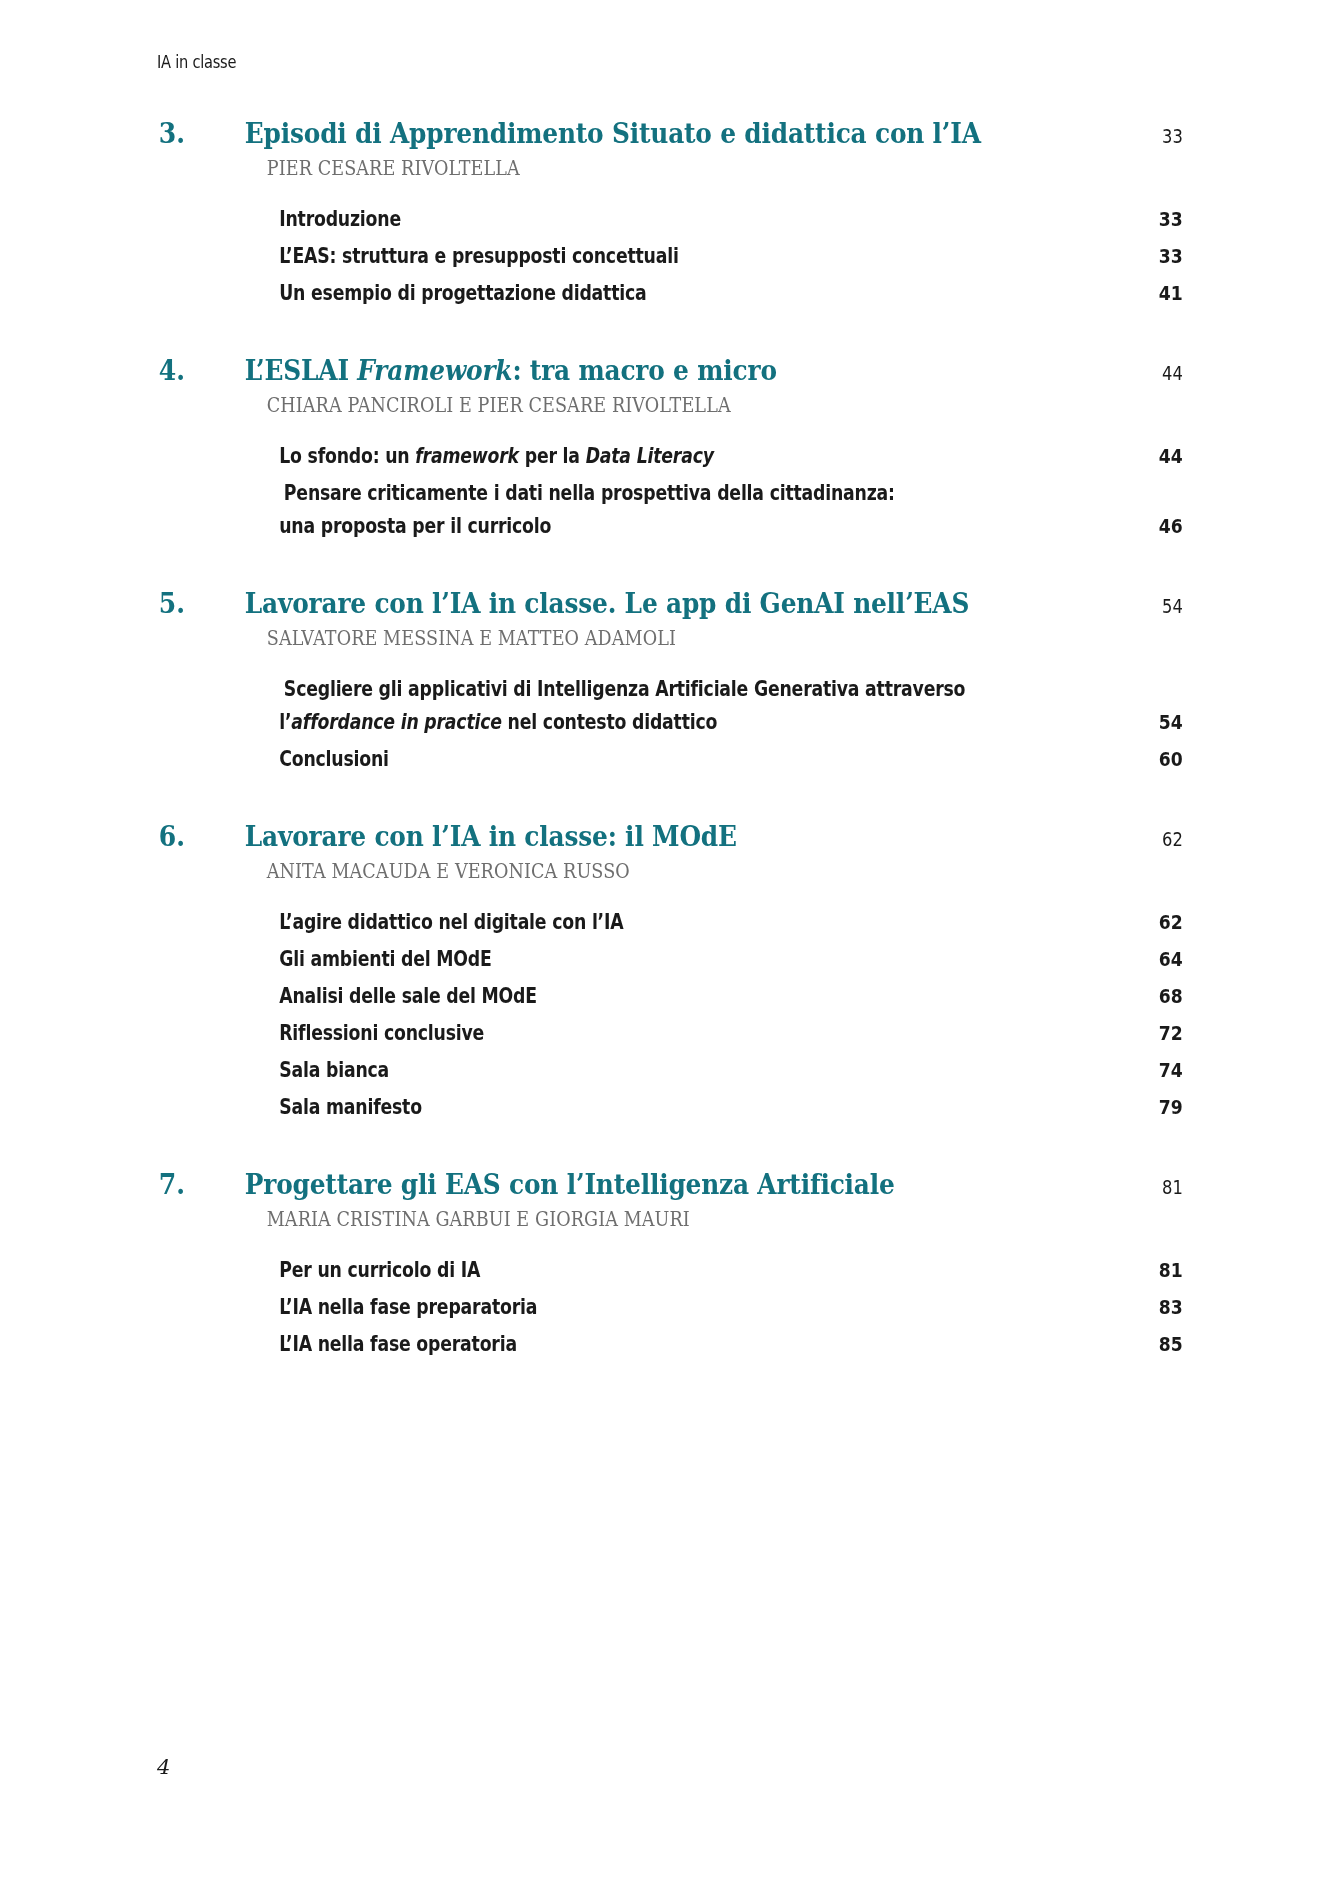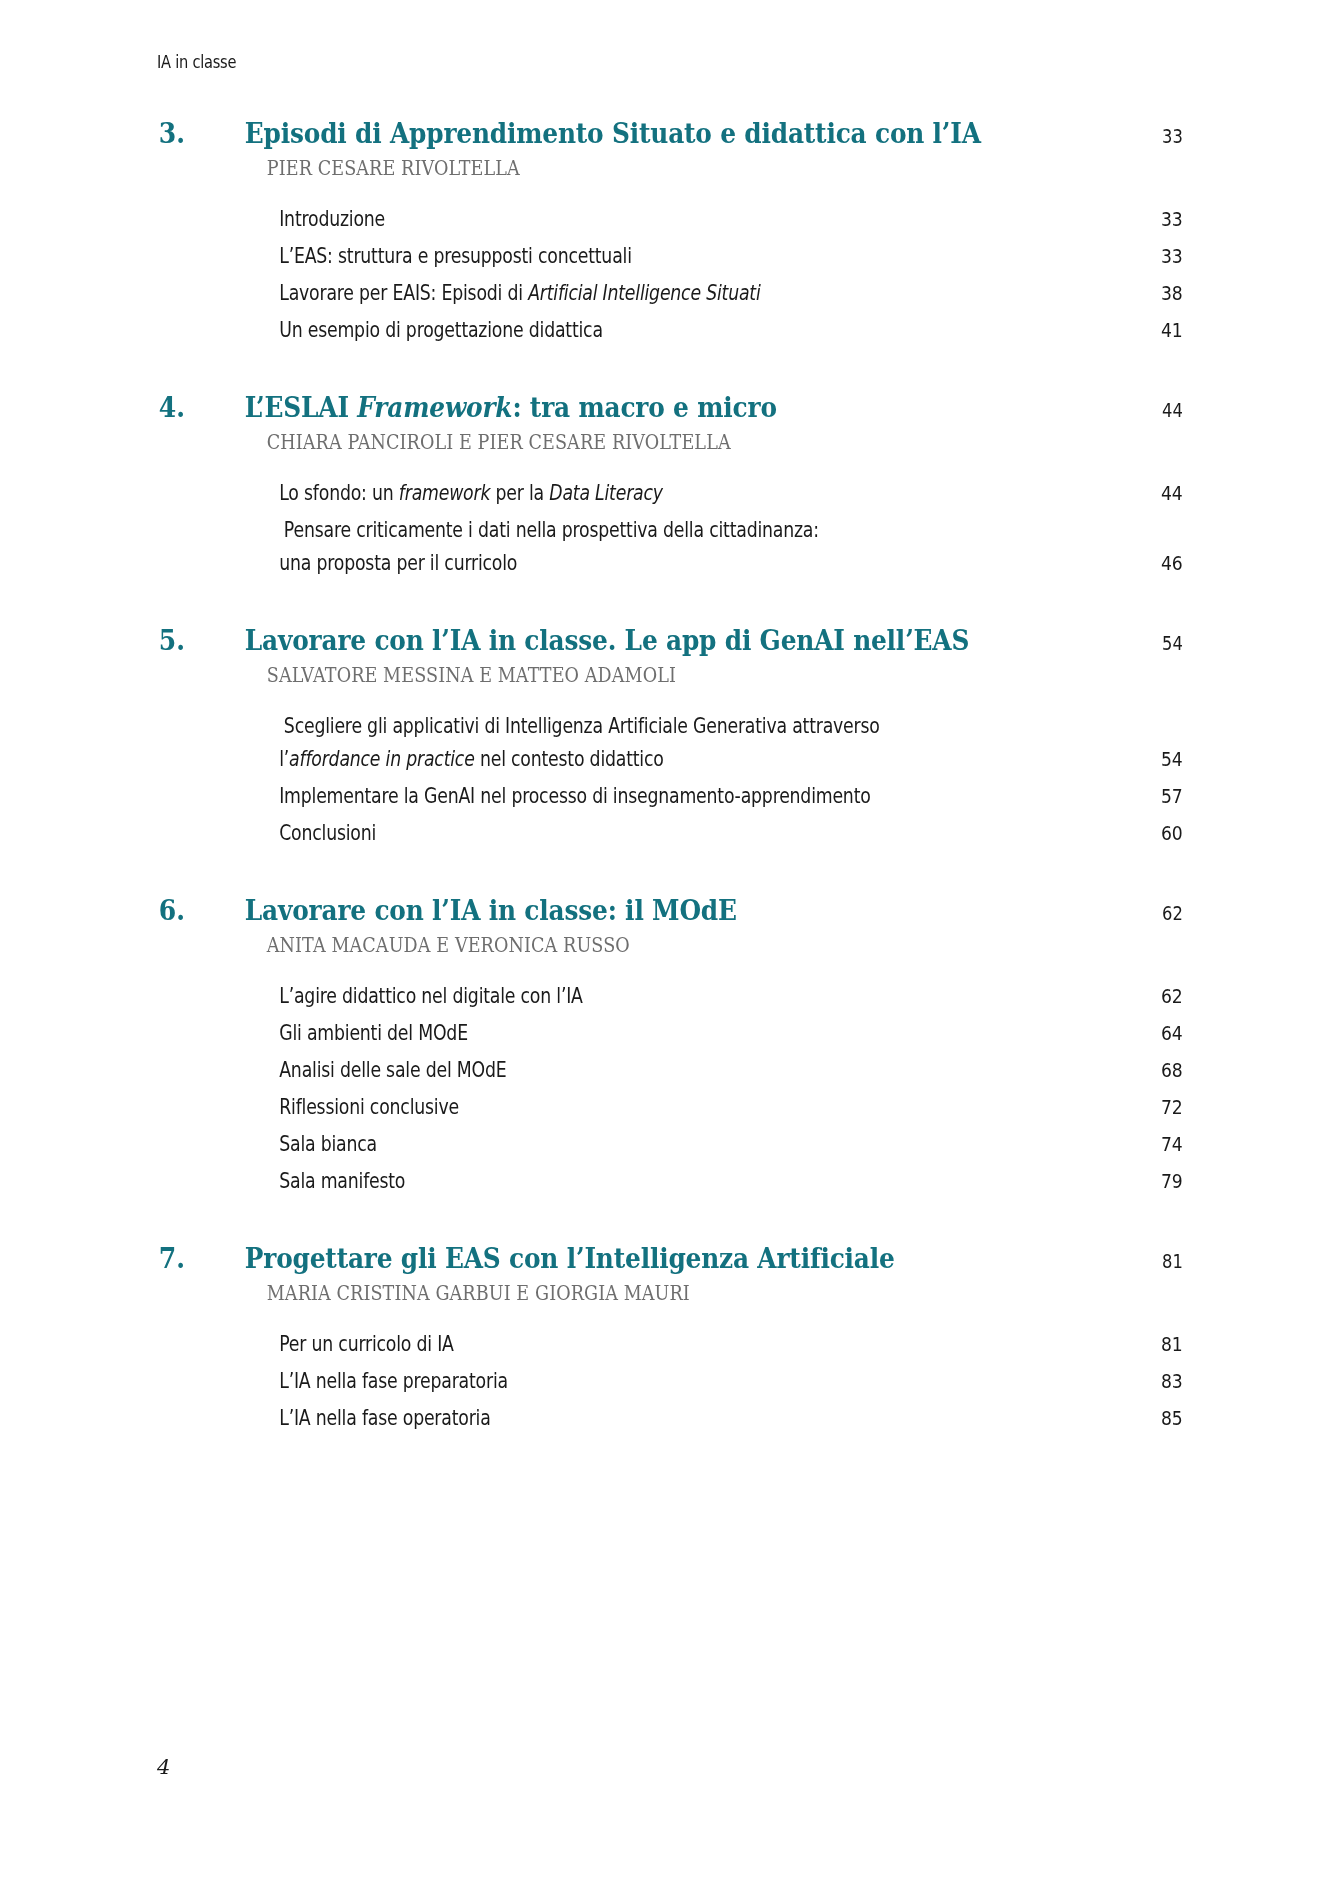--- a/index.html
+++ b/index.html
@@ -96,20 +96,21 @@
     margin-top: 7px;
     letter-spacing: 0.1px;
     transform: scaleX(0.88);
     transform-origin: left baseline;
     white-space: nowrap;
   }
 
   .entries {
     margin-left: 51px;
     margin-top: 27px;
+    font-weight: bold;
   }
 
   .entry {
     display: flex;
     align-items: baseline;
     width: 979px;
     margin-bottom: 13px;
   }
   .entry-text {
     font-family: "DejaVu Sans", sans-serif;
@@ -183,24 +184,20 @@
         <div class="entries">
           <div class="entry">
             <span class="entry-text"><span>Introduzione</span></span>
             <span class="entry-page">33</span>
           </div>
           <div class="entry">
             <span class="entry-text"><span>L’EAS: struttura e presupposti concettuali</span></span>
             <span class="entry-page">33</span>
           </div>
           <div class="entry">
-            <span class="entry-text"><span>Lavorare per EAIS: Episodi di </span><i>Artificial Intelligence Situati</i></span>
-            <span class="entry-page">38</span>
-          </div>
-          <div class="entry">
             <span class="entry-text"><span>Un esempio di progettazione didattica</span></span>
             <span class="entry-page">41</span>
           </div>
         </div>
       </div>
       <div class="gap-after-chapter"></div>
       <div class="chapter">
         <div class="chapter-head">
           <div class="chapter-num">4.</div>
           <div class="chapter-title"><span>L’ESLAI </span><i>Framework</i><span>: tra macro e micro</span></div>
@@ -231,24 +228,20 @@
         <div class="chapter-authors">SALVATORE MESSINA E MATTEO ADAMOLI</div>
         <div class="entries">
           <div class="entry two-line">
             <span class="line1"><span>Scegliere gli applicativi di Intelligenza Artificiale Generativa attraverso</span></span>
             <div class="line2row">
               <span class="entry-text"><span>l’</span><i>affordance in practice</i><span> nel contesto didattico</span></span>
               <span class="entry-page">54</span>
             </div>
           </div>
           <div class="entry">
-            <span class="entry-text"><span>Implementare la GenAI nel processo di insegnamento-apprendimento</span></span>
-            <span class="entry-page">57</span>
-          </div>
-          <div class="entry">
             <span class="entry-text"><span>Conclusioni</span></span>
             <span class="entry-page">60</span>
           </div>
         </div>
       </div>
       <div class="gap-after-chapter"></div>
       <div class="chapter">
         <div class="chapter-head">
           <div class="chapter-num">6.</div>
           <div class="chapter-title"><span>Lavorare con l’IA in classe: il MOdE</span></div>

